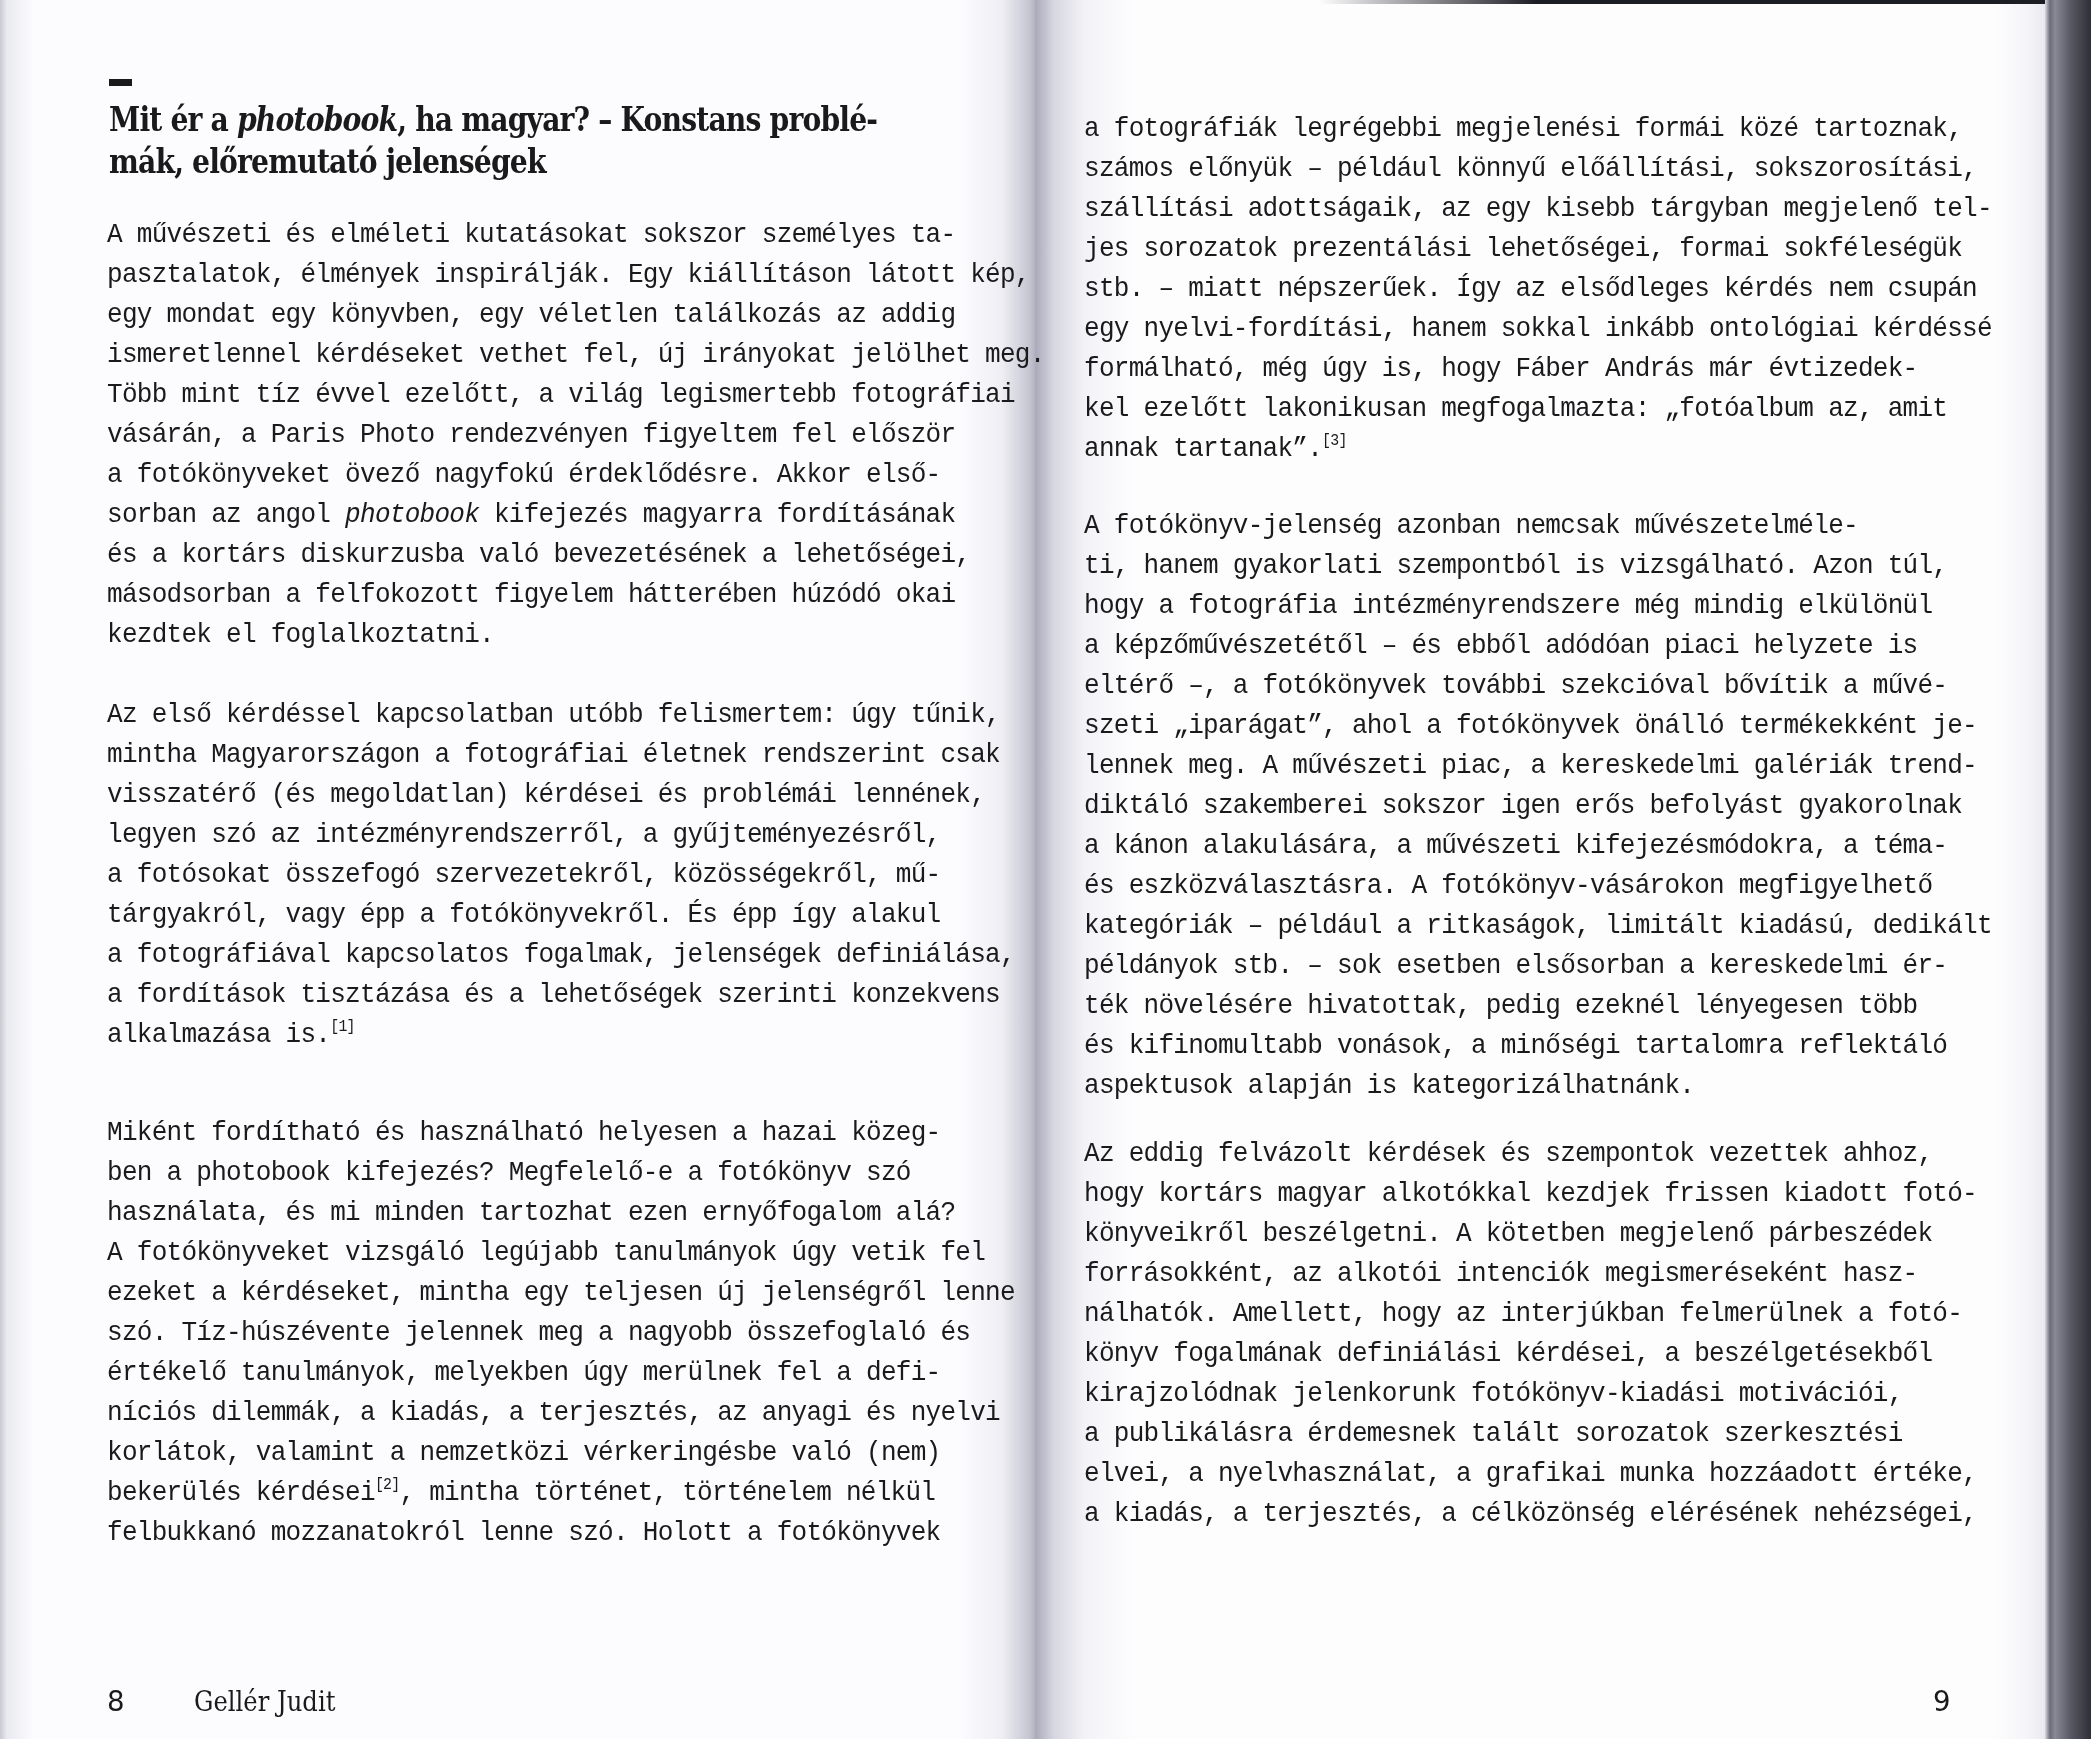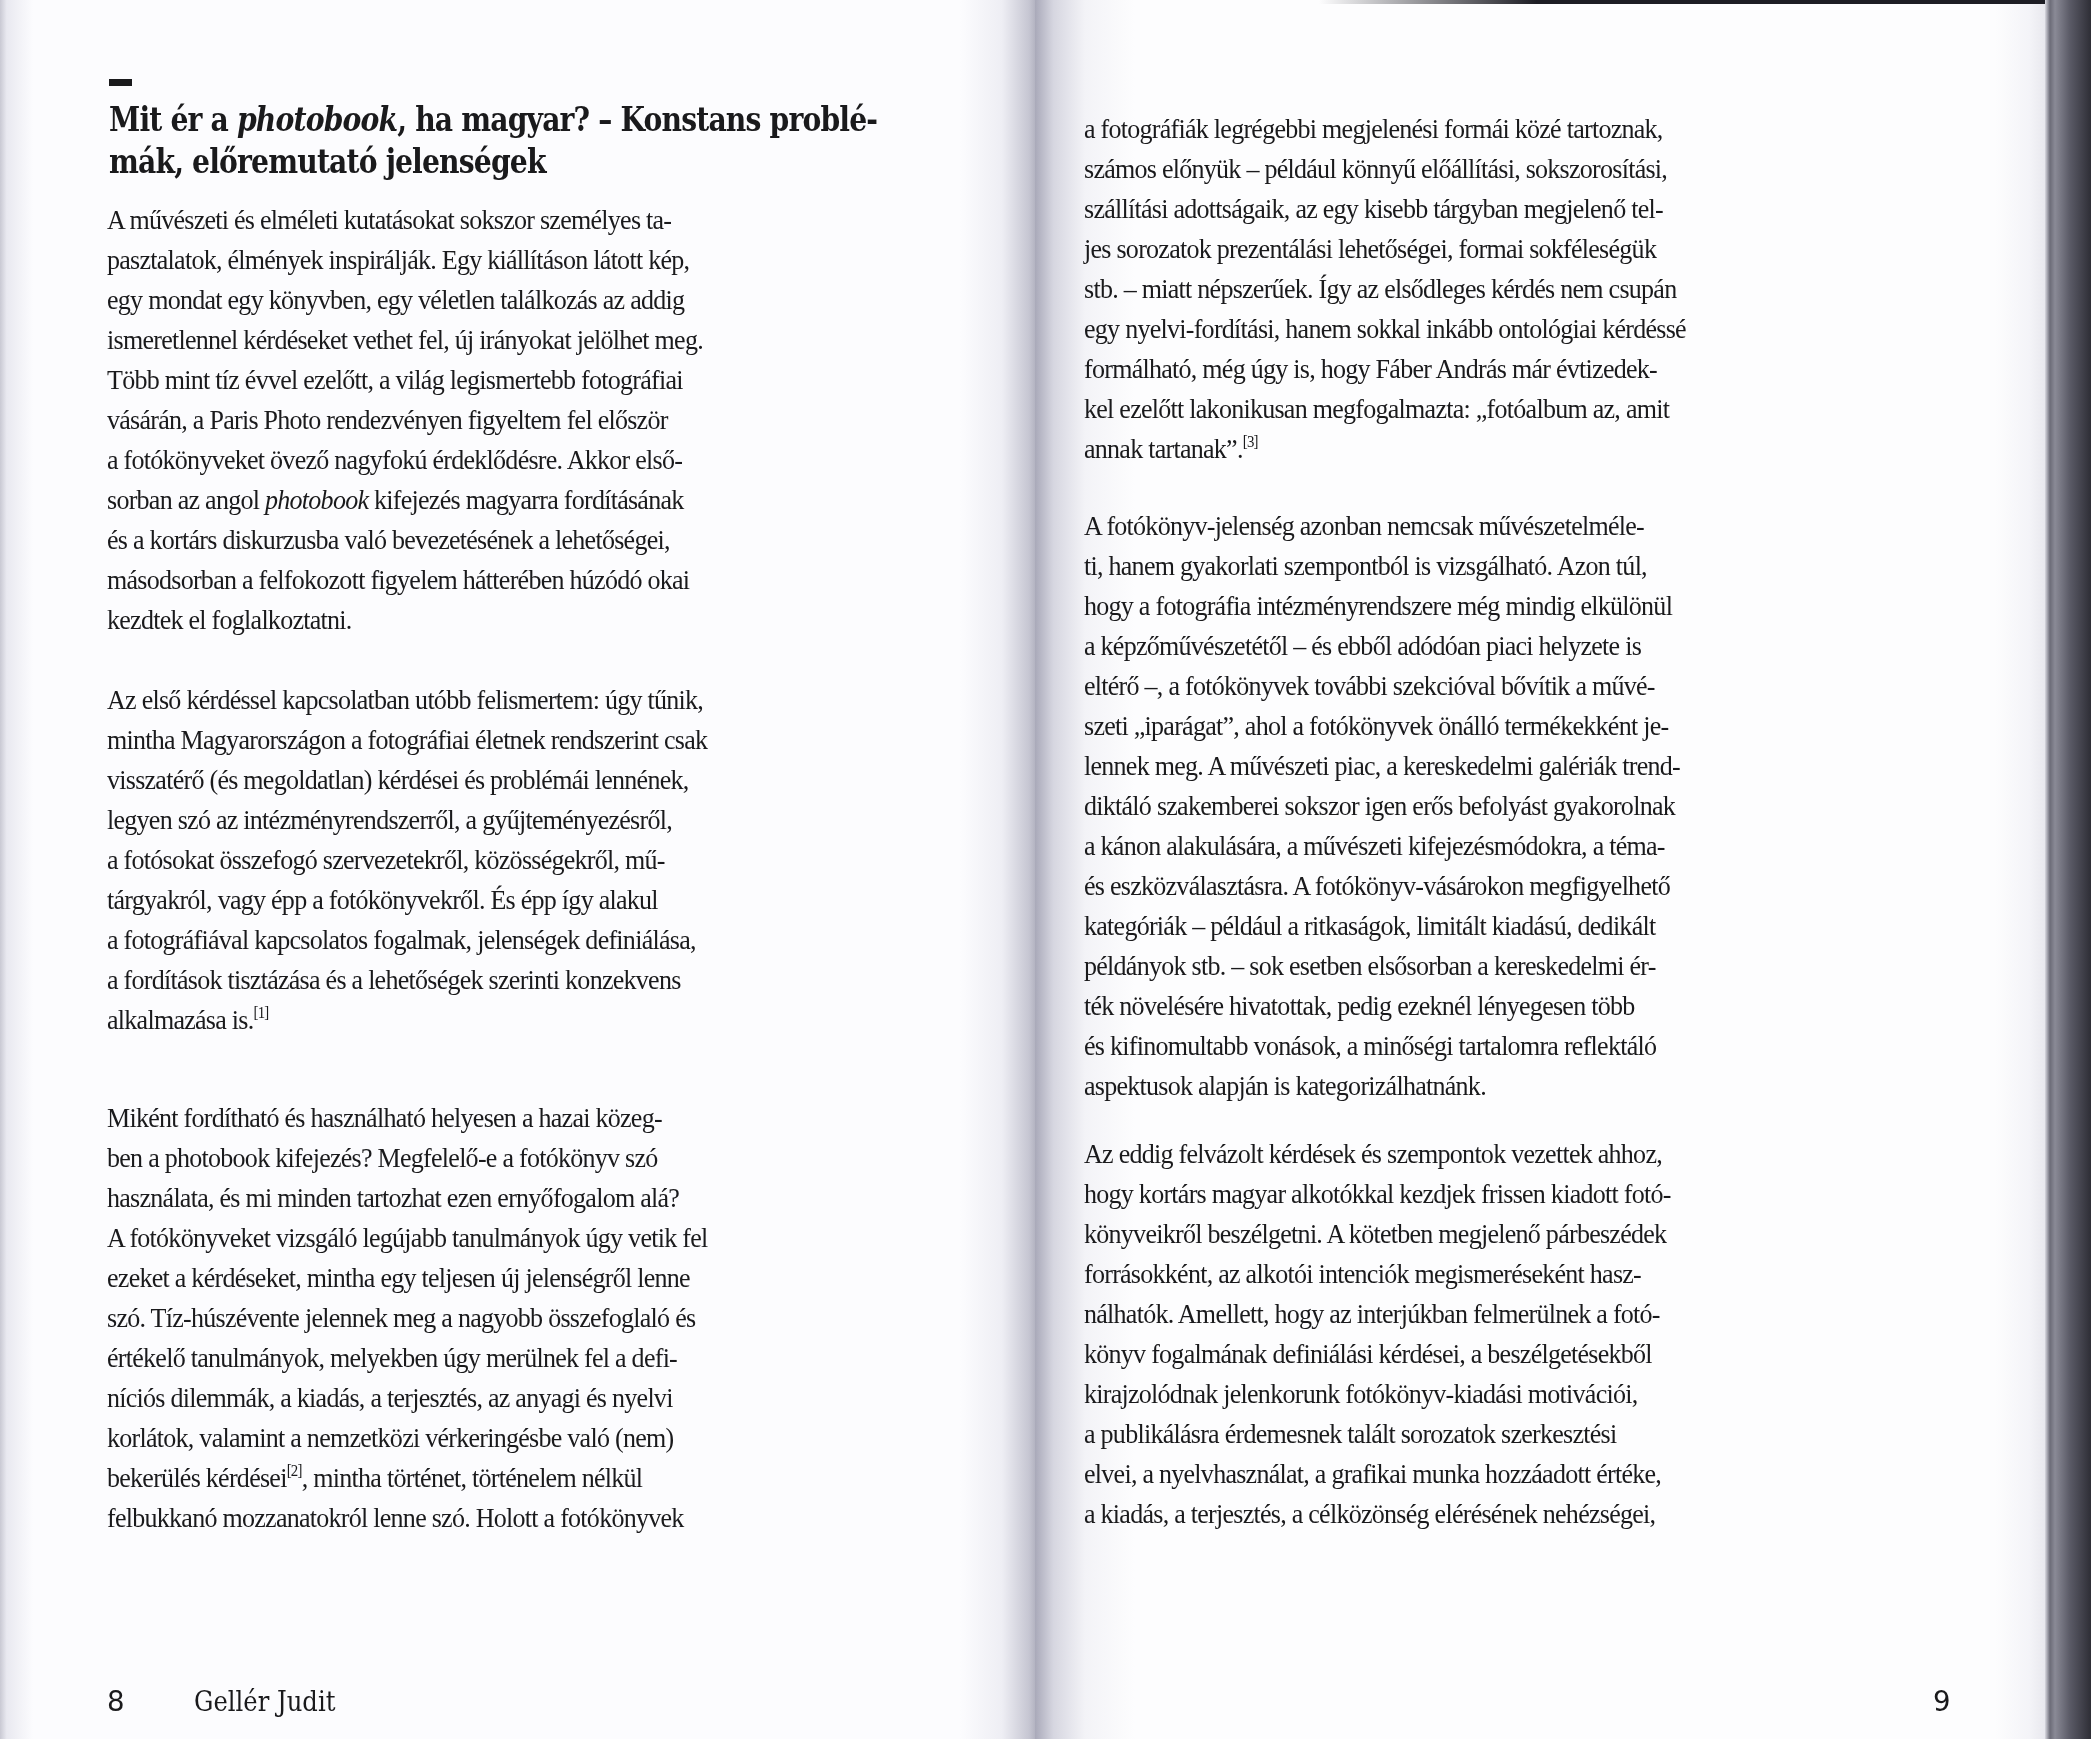--- a/index.html
+++ b/index.html
@@ -30,24 +30,24 @@
   .title {
     position: absolute; left: 109px; top: 99px; width: 893px;
     font-family: "DejaVu Serif", serif; font-weight: bold;
     font-size: 33px; line-height: 42px; letter-spacing: -1px;
     transform: scaleX(0.92); transform-origin: left top;
     margin: 0;
   }
   .title em { font-style: italic; font-weight: bold; }
   .col {
     position: absolute; width: 885px;
-    font-family: Liberation Serif, serif;
+    font-family: Liberation Mono, monospace;
     font-size: 28px; line-height: 40px; letter-spacing: -0.8px;
   }
-  .col-left { left: 107px; top: 200px; }
+  .col-left { left: 107px; top: 215px; }
   .col-right { left: 1084px; top: 109px; width: 839px; }
   .line { display: block; white-space: nowrap; transform: scaleX(0.93); transform-origin: left center; }
   .gap { display: block; height: 40px; }
   sup { font-size: 16px; vertical-align: 11px; line-height: 0; }
   .footer {
     position: absolute; top: 1685px; font-size: 27.6px;
   }
   .folio-left { left: 107px; font-family: "DejaVu Sans", sans-serif; }
   .author-left { left: 194px; font-family: "DejaVu Serif", serif; transform: scaleX(0.88); transform-origin: left; }
   .folio-right { left: 1933px; font-family: "DejaVu Sans", sans-serif; }

